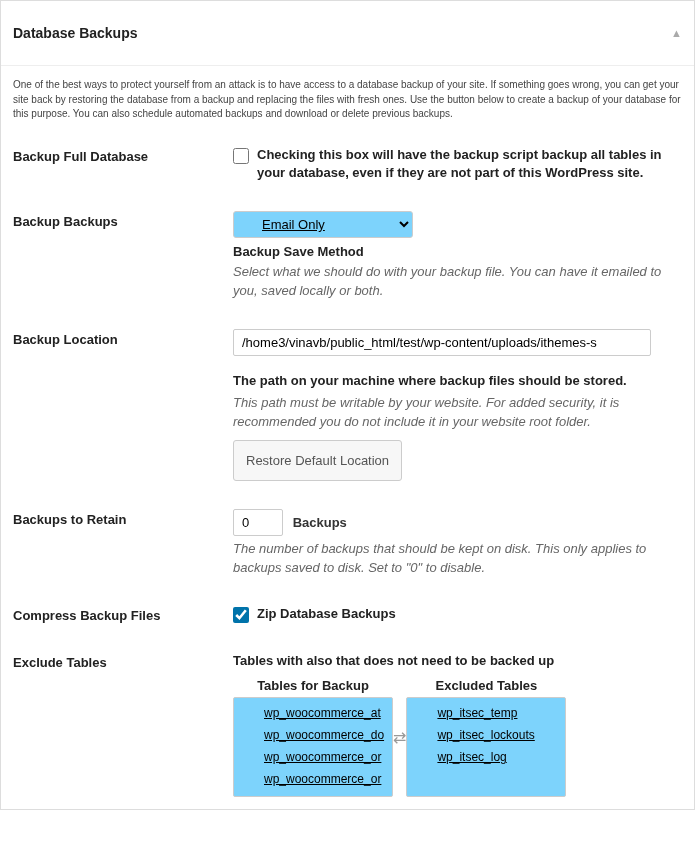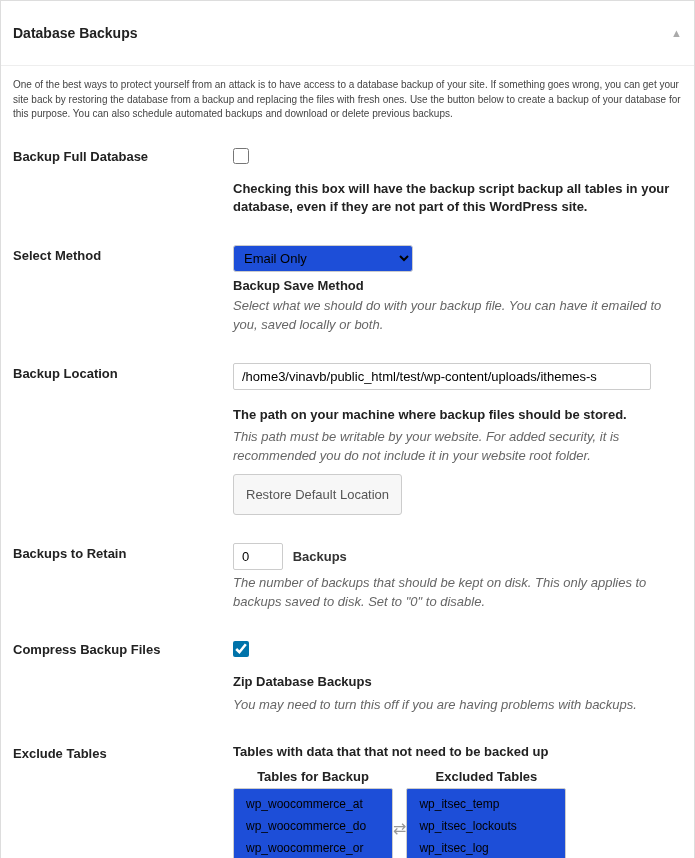--- a/index.html
+++ b/index.html
@@ -51,42 +51,42 @@
       font-weight: 600;
       color: #222;
       padding-top: 3px;
     }
     .form-field {
       flex: 1;
     }
     .checkbox-line {
       display: flex;
       align-items: flex-start;
-      gap: 16px;
-      flex-direction: column;
+      gap: 8px;
     }
     input[type="checkbox"] {
       width: 16px;
       height: 16px;
       margin-top: 2px;
       accent-color: #0073aa;
       flex-shrink: 0;
     }
     .checkbox-label {
       font-weight: 600;
       line-height: 1.45;
       color: #222;
     }
     select {
       width: 180px;
-      padding: 4px 6px;
+      padding: 4px 24px;
       font-size: 13px;
       border: 1px solid #ccc;
       border-radius: 3px;
-      background: #1d4ed8;
+      background: #7dd3fc;
+      text-decoration: underline;
     }
     .sub-label {
       font-weight: 700;
       margin-top: 6px;
       color: #222;
     }
     .help-text {
       font-style: italic;
       color: #666;
       margin-top: 4px;
@@ -172,21 +172,21 @@
       <div class="form-label">Backup Full Database</div>
       <div class="form-field">
         <div class="checkbox-line">
           <input type="checkbox" style="">
           <span class="checkbox-label">Checking this box will have the backup script backup all tables in your database, even if they are not part of this WordPress site.</span>
         </div>
       </div>
     </div>
 
     <div class="form-row">
-      <div class="form-label">Select Method</div>
+      <div class="form-label">Backup Backups</div>
       <div class="form-field">
         <select>
           <option>Email Only</option>
         </select>
         <div class="sub-label">Backup Save Method</div>
         <div class="help-text">Select what we should do with your backup file. You can have it emailed to you, saved locally or both.</div>
       </div>
     </div>
 
     <div class="form-row">
@@ -208,28 +208,27 @@
       </div>
     </div>
 
     <div class="form-row">
       <div class="form-label">Compress Backup Files</div>
       <div class="form-field">
         <div class="checkbox-line">
           <input type="checkbox" checked="" style="">
           <span class="checkbox-label">Zip Database Backups</span>
         </div>
-        <div class="help-text">You may need to turn this off if you are having problems with backups.</div>
       </div>
     </div>
 
     <div class="form-row" style="margin-bottom:0;">
       <div class="form-label">Exclude Tables</div>
       <div class="form-field">
-        <div class="bold-desc" style="margin-top:0;">Tables with data that that not need to be backed up</div>
+        <div class="bold-desc" style="margin-top:0;">Tables with also that does not need to be backed up</div>
         <div class="tables-wrap">
           <div class="tables-col">
             <div class="tables-col-title">Tables for Backup</div>
             <select multiple="" class="multi" id="backup-tables">
                 <option>wp_woocommerce_at</option>
                 <option>wp_woocommerce_do</option>
                 <option>wp_woocommerce_or</option>
                 <option>wp_woocommerce_or</option>
               </select>
           </div>

